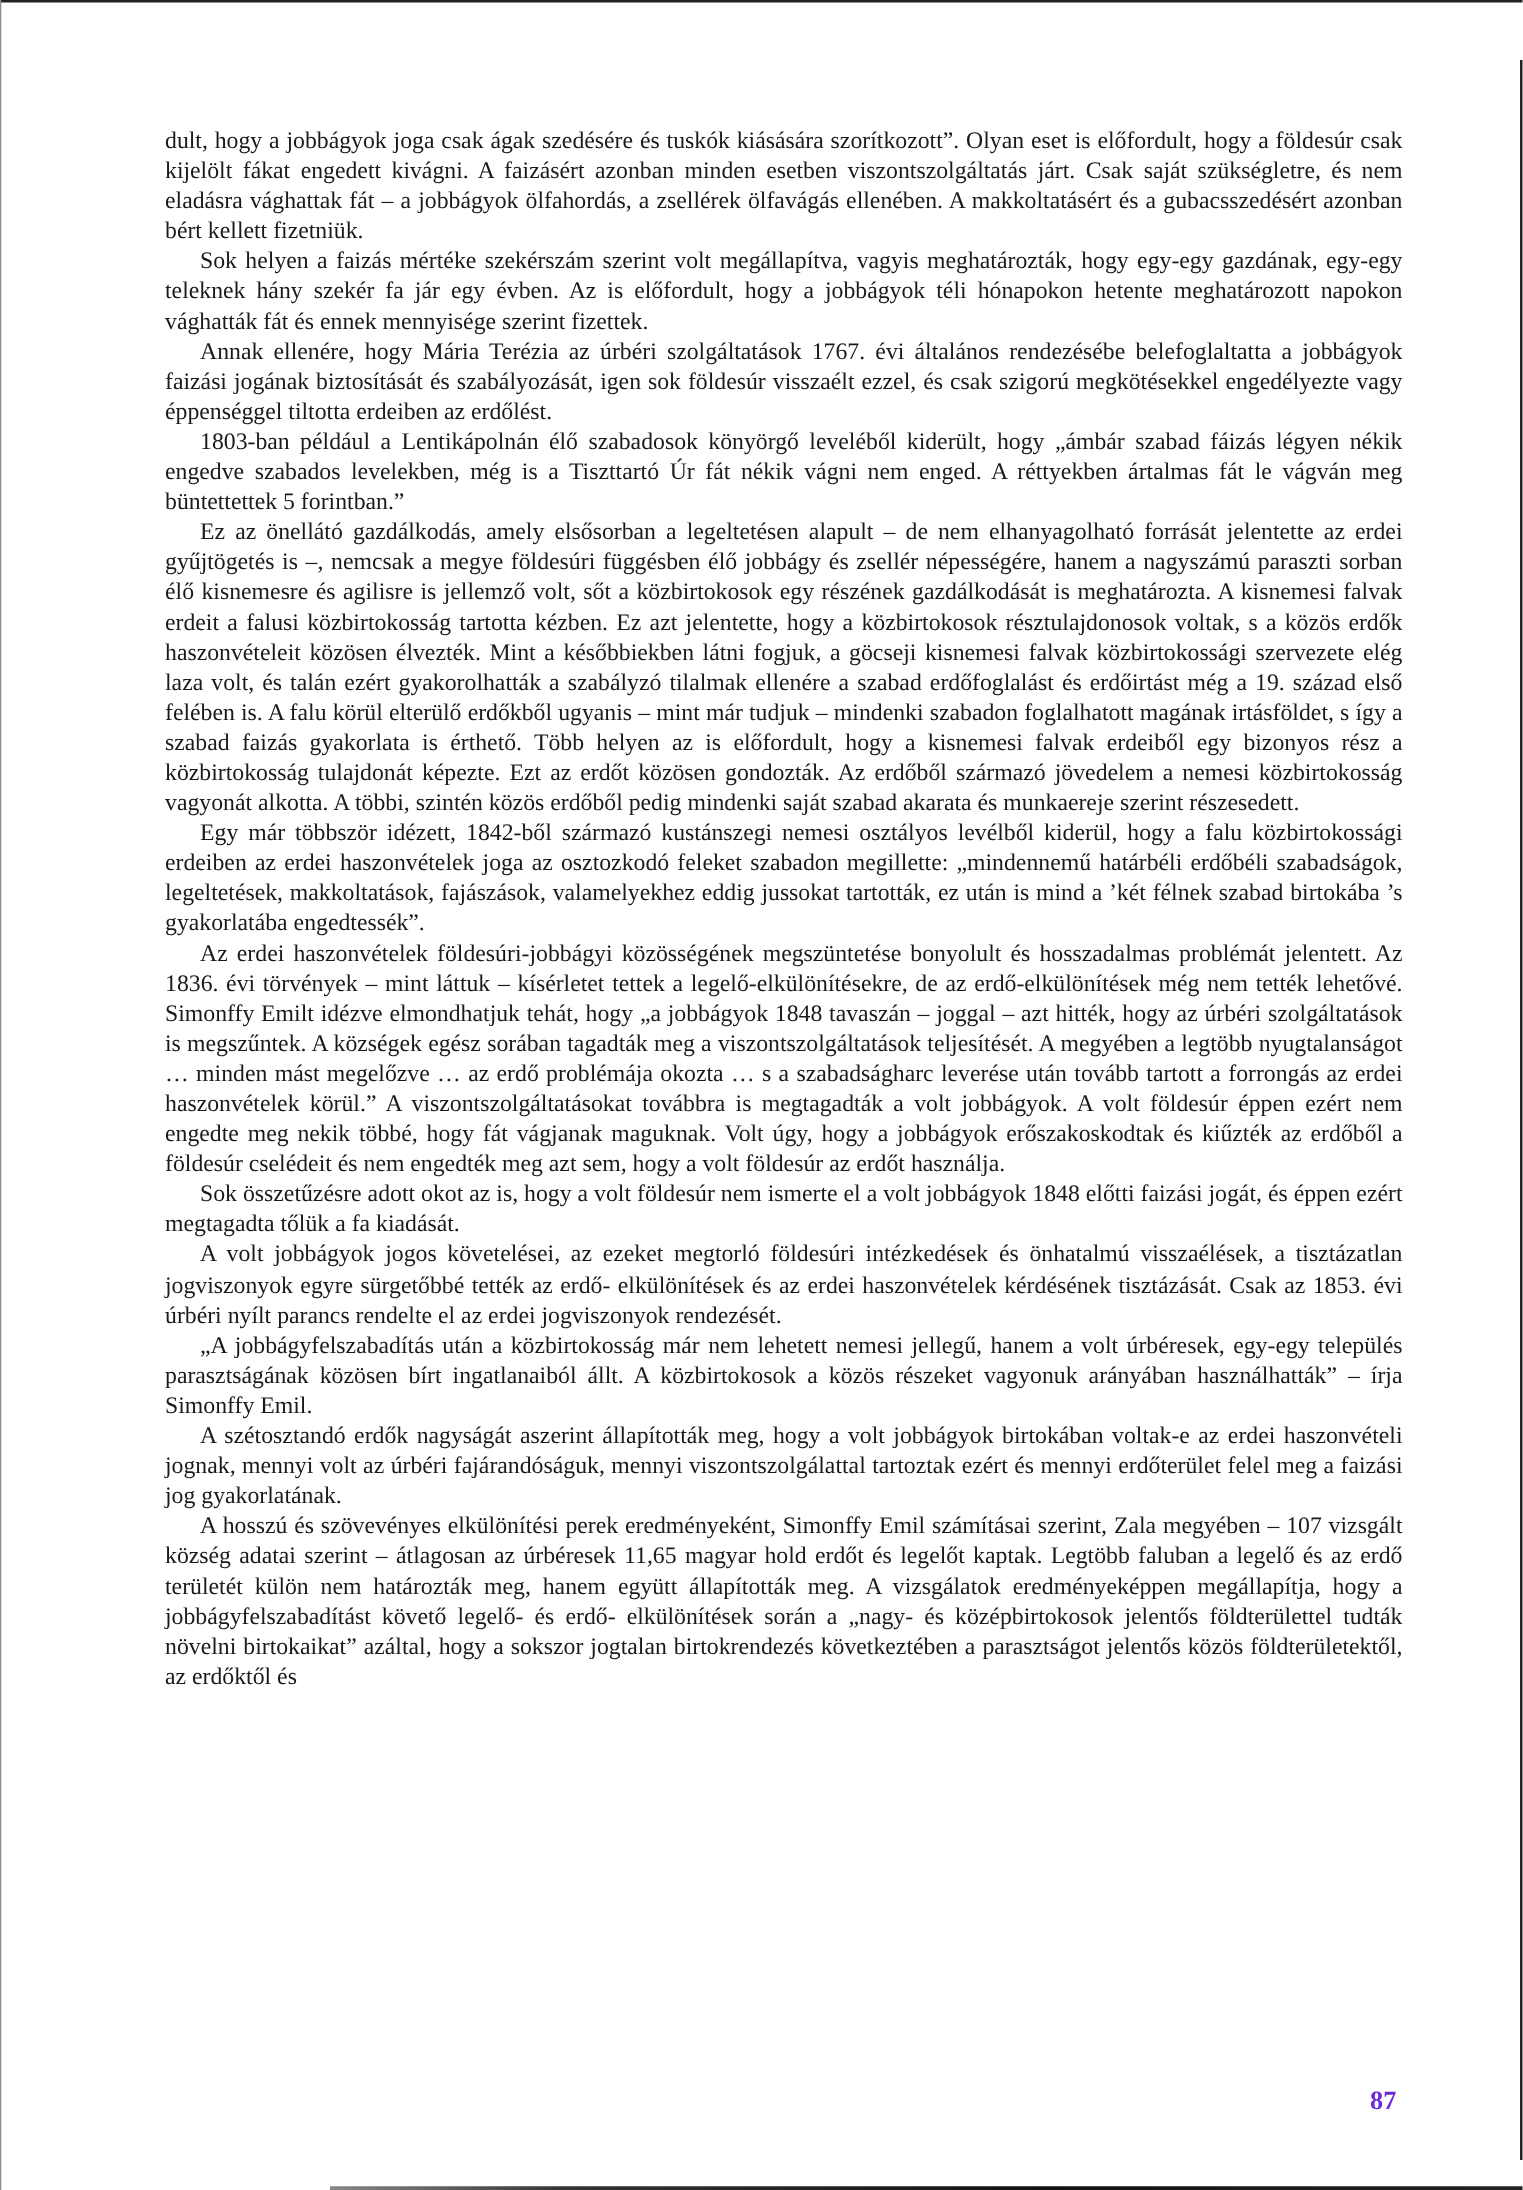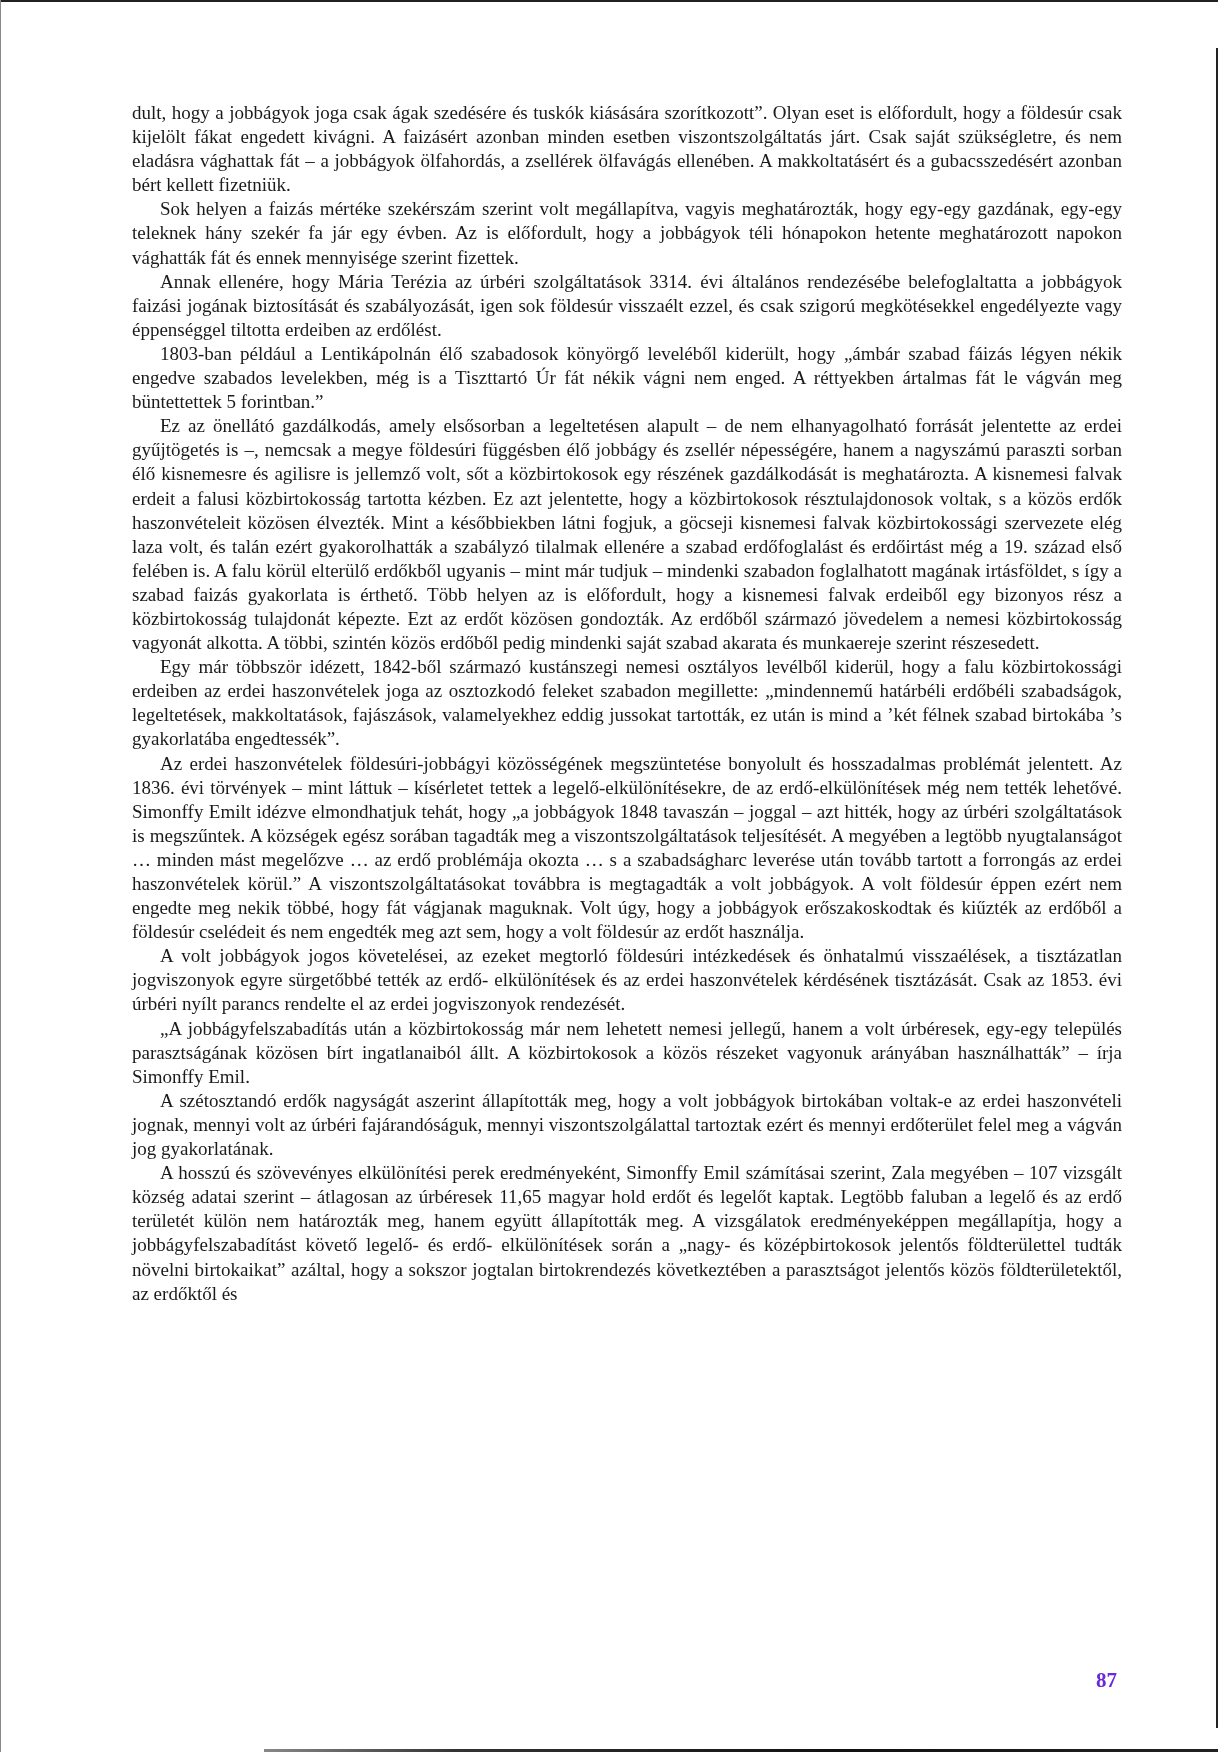--- a/index.html
+++ b/index.html
@@ -78,24 +78,25 @@
 <body>
 
 <div class="scan-border-top"></div>
 <div class="scan-border-left"></div>
 <div class="scan-border-right"></div>
 <div class="scan-border-bottom"></div>
 
 <main class="page-text">
   <p class="continuation">dult, hogy a jobbágyok joga csak ágak szedésére és tuskók kiásására szorítkozott”. Olyan eset is előfordult, hogy a földesúr csak kijelölt fákat engedett kivágni. A faizásért azonban minden esetben viszontszolgáltatás járt. Csak saját szükségletre, és nem eladásra vághattak fát – a jobbágyok ölfahordás, a zsellérek ölfavágás ellenében. A makkoltatásért és a gubacsszedésért azonban bért kellett fizetniük.</p>
   <p>Sok helyen a faizás mértéke szekérszám szerint volt megállapítva, vagyis meghatározták, hogy egy-egy gazdának, egy-egy teleknek hány szekér fa jár egy évben. Az is előfordult, hogy a jobbágyok téli hónapokon hetente meghatározott napokon vághatták fát és ennek mennyisége szerint fizettek.</p>
-  <p>Annak ellenére, hogy Mária Terézia az úrbéri szolgáltatások 3314. évi általános rendezésébe belefoglaltat­ta a jobbágyok faizási jogának biztosítását és szabályozását, igen sok földesúr visszaélt ezzel, és csak szigorú megkötésekkel engedélyezte vagy éppenséggel tiltotta erdeiben az erdőlést.</p>
+  <p>Annak ellenére, hogy Mária Terézia az úrbéri szolgáltatások 1767. évi általános rendezésébe belefoglaltat­ta a jobbágyok faizási jogának biztosítását és szabályozását, igen sok földesúr visszaélt ezzel, és csak szigorú megkötésekkel engedélyezte vagy éppenséggel tiltotta erdeiben az erdőlést.</p>
   <p>1803-ban például a Lentikápolnán élő szabadosok könyörgő leveléből kiderült, hogy „ámbár szabad fáizás légyen nékik engedve szabados levelekben, még is a Tiszttartó Úr fát nékik vágni nem enged. A réttyekben ártalmas fát le vágván meg büntettettek 5 forintban.”</p>
   <p>Ez az önellátó gazdálkodás, amely elsősorban a legeltetésen alapult – de nem elhanyagolható forrását je­lentette az erdei gyűjtögetés is –, nemcsak a megye földesúri függésben élő jobbágy és zsellér népességére, hanem a nagyszámú paraszti sorban élő kisnemesre és agilisre is jellemző volt, sőt a közbirtokosok egy ré­szének gazdálkodását is meghatározta. A kisnemesi falvak erdeit a falusi közbirtokosság tartotta kézben. Ez azt jelentette, hogy a közbirtokosok résztulajdonosok voltak, s a közös erdők haszonvételeit közösen élvez­ték. Mint a későbbiekben látni fogjuk, a göcseji kisnemesi falvak közbirtokossági szervezete elég laza volt, és talán ezért gyakorolhatták a szabályzó tilalmak ellenére a szabad erdőfoglalást és erdőirtást még a 19. század első felében is. A falu körül elterülő erdőkből ugyanis – mint már tudjuk – mindenki szabadon foglalhatott magának irtásföldet, s így a szabad faizás gyakorlata is érthető. Több helyen az is előfordult, hogy a kisnemesi falvak erdeiből egy bizonyos rész a közbirtokosság tulajdonát képezte. Ezt az erdőt közösen gondozták. Az erdőből származó jövedelem a nemesi közbirtokosság vagyonát alkotta. A többi, szintén közös erdőből pedig mindenki saját szabad akarata és munkaereje szerint részesedett.</p>
   <p>Egy már többször idézett, 1842-ből származó kustánszegi nemesi osztályos levélből kiderül, hogy a falu közbirtokossági erdeiben az erdei haszonvételek joga az osztozkodó feleket szabadon megillette: „minden­nemű határbéli erdőbéli szabadságok, legeltetések, makkoltatások, fajászások, valamelyekhez eddig jussokat tartották, ez után is mind a ’két félnek szabad birtokába ’s gyakorlatába engedtessék”.</p>
   <p>Az erdei haszonvételek földesúri-jobbágyi közösségének megszüntetése bonyolult és hosszadalmas prob­lémát jelentett. Az 1836. évi törvények – mint láttuk – kísérletet tettek a legelő-elkülönítésekre, de az erdő-el­különítések még nem tették lehetővé. Simonffy Emilt idézve elmondhatjuk tehát, hogy „a jobbágyok 1848 ta­vaszán – joggal – azt hitték, hogy az úrbéri szolgáltatások is megszűntek. A községek egész sorában tagadták meg a viszontszolgáltatások teljesítését. A megyében a legtöbb nyugtalanságot … minden mást megelőzve … az erdő problémája okozta … s a szabadságharc leverése után tovább tartott a forrongás az erdei haszonvé­telek körül.” A viszontszolgáltatásokat továbbra is megtagadták a volt jobbágyok. A volt földesúr éppen ezért nem engedte meg nekik többé, hogy fát vágjanak maguknak. Volt úgy, hogy a jobbágyok erőszakoskodtak és kiűzték az erdőből a földesúr cselédeit és nem engedték meg azt sem, hogy a volt földesúr az erdőt használja.</p>
+  <p>Sok összetűzésre adott okot az is, hogy a volt földesúr nem ismerte el a volt jobbágyok 1848 előtti faizási jogát, és éppen ezért  megtagadta tőlük a fa kiadását.</p>
   <p>A volt jobbágyok jogos követelései, az ezeket megtorló földesúri intézkedések és önhatalmú visszaélések, a tisztázatlan jogviszonyok egyre sürgetőbbé tették az erdő- elkülönítések és az erdei haszonvételek kérdésé­nek tisztázását. Csak az 1853. évi úrbéri nyílt parancs rendelte el az erdei jogviszonyok rendezését.</p>
   <p>„A jobbágyfelszabadítás után a közbirtokosság már nem lehetett nemesi jellegű, hanem a volt úrbéresek, egy-egy település parasztságának közösen bírt ingatlanaiból állt. A közbirtokosok a közös részeket vagyonuk arányában használhatták” – írja Simonffy Emil.</p>
-  <p>A  szétosztandó erdők nagyságát aszerint állapították meg, hogy a volt jobbágyok birtokában voltak-e az erdei haszonvételi jognak, mennyi volt az úrbéri fajárandóságuk, mennyi viszontszolgálattal tartoztak ezért és mennyi erdőterület felel meg a vágván jog gyakorlatának.</p>
+  <p>A  szétosztandó erdők nagyságát aszerint állapították meg, hogy a volt jobbágyok birtokában voltak-e az erdei haszonvételi jognak, mennyi volt az úrbéri fajárandóságuk, mennyi viszontszolgálattal tartoztak ezért és mennyi erdőterület felel meg a faizási jog gyakorlatának.</p>
   <p>A hosszú és szövevényes elkülönítési perek eredményeként, Simonffy Emil számításai szerint, Zala me­gyében – 107 vizsgált község adatai szerint – átlagosan az úrbéresek 11,65 magyar hold erdőt és legelőt kap­tak. Legtöbb faluban a legelő és az erdő területét külön nem határozták meg, hanem együtt állapították meg. A vizsgálatok eredményeképpen megállapítja, hogy a jobbágyfelszabadítást követő legelő- és erdő- elkülöní­tések során a „nagy- és középbirtokosok jelentős földterülettel tudták növelni birtokaikat” azáltal, hogy a sokszor jogtalan birtokrendezés következtében  a parasztságot jelentős közös földterületektől, az erdőktől és</p>
 </main>
 
 <div class="page-number">87</div>
 
 </body></html>

